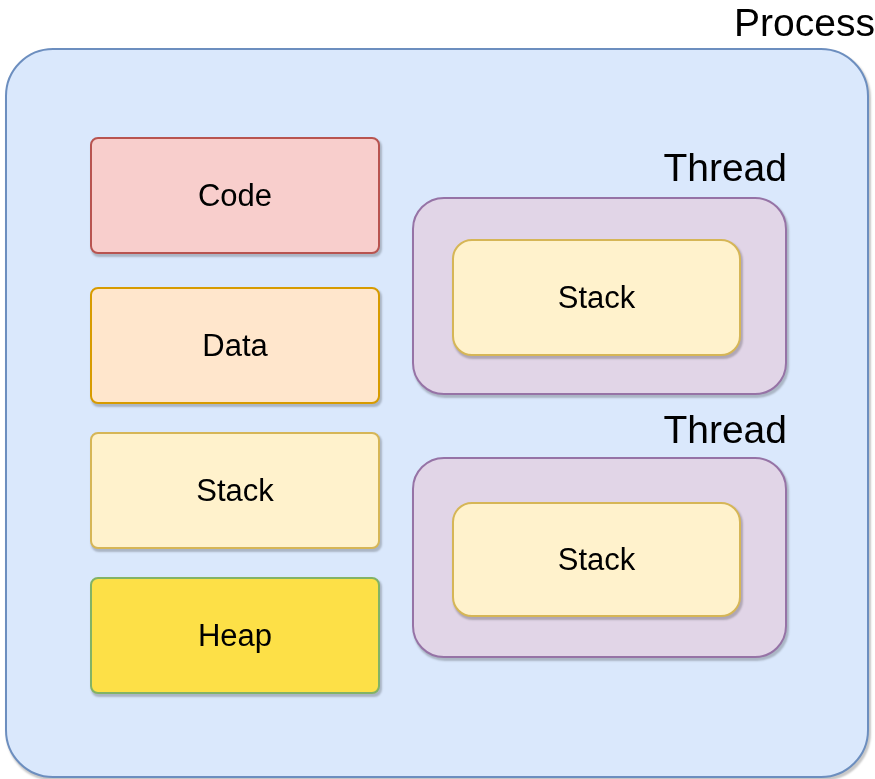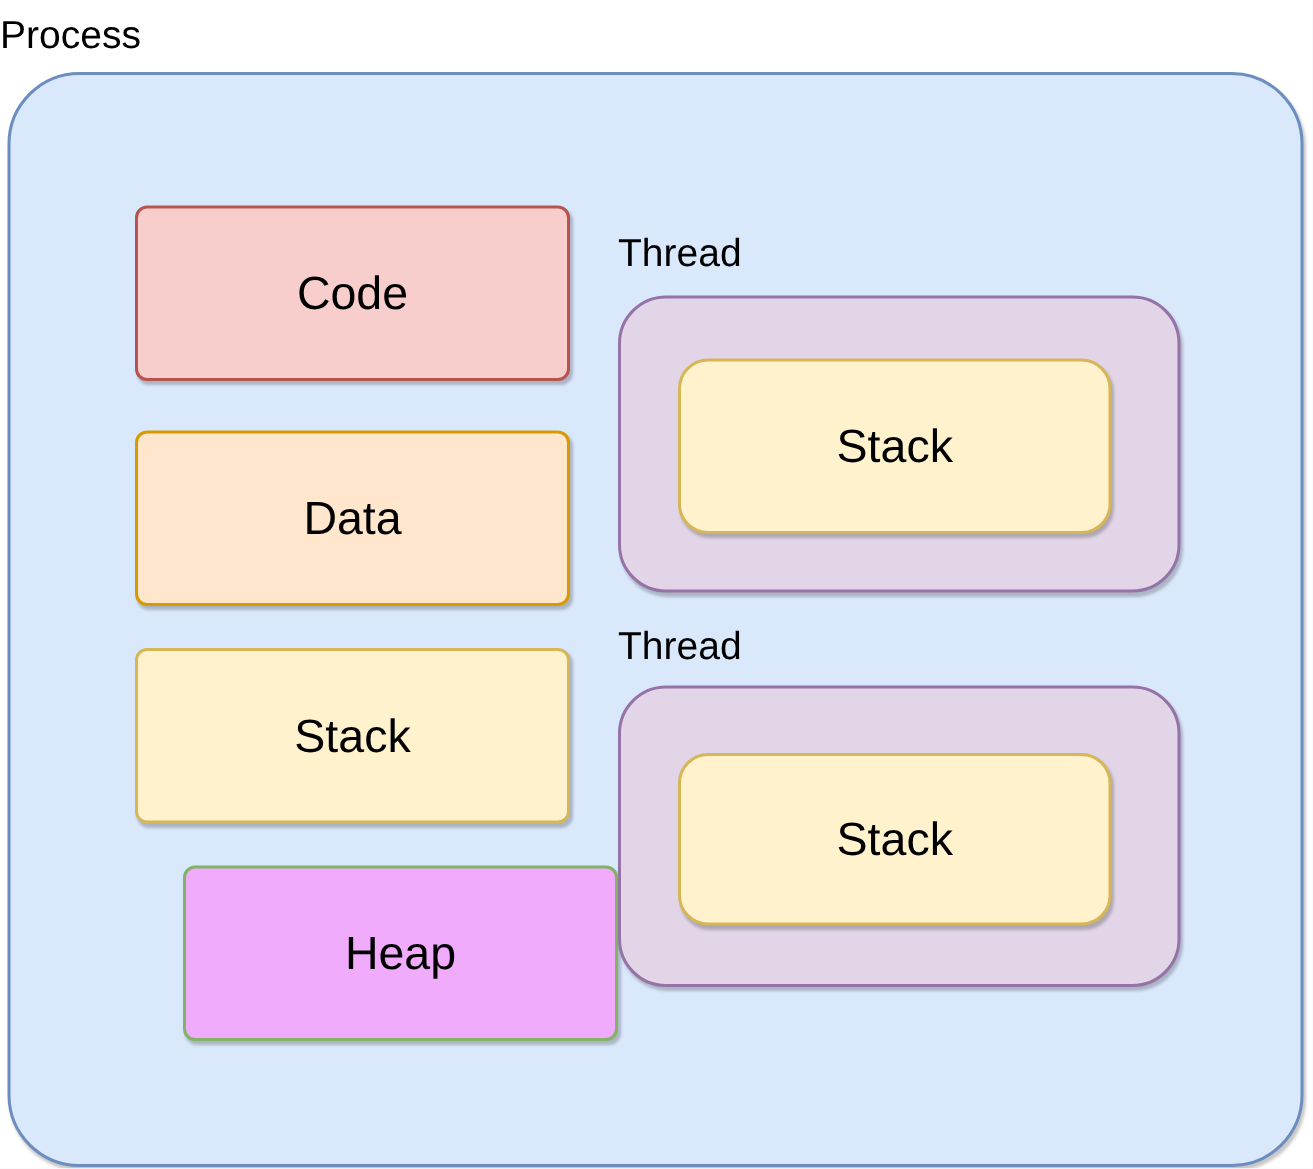--- a/index.html
+++ b/index.html
@@ -11,22 +11,22 @@
   .canvas {
     position: relative;
     width: 875px;
     height: 779px;
     background: #ffffff;
     overflow: hidden;
     color: #000000;
   }
   .diagram-label {
     position: absolute;
-    text-align: left;
-    font-size: 26px;
+    text-align: right;
+    font-size: 39px;
     line-height: 40px;
     color: #000000;
     white-space: nowrap;
   }
   .box {
     position: absolute;
     box-sizing: border-box;
     border-style: solid;
     border-width: 2.5px;
     display: flex;
@@ -85,21 +85,21 @@
   </div>
 
   <div class="box section-box section-data" style="background-color: rgb(255, 230, 204); border-color: rgb(215, 155, 0);">
     <span>Data</span>
   </div>
 
   <div class="box section-box section-stack" style="background-color: rgb(255, 242, 204); border-color: rgb(214, 182, 86);">
     <span>Stack</span>
   </div>
 
-  <div class="box section-box section-heap" style="background-color: #f0abfc; border-color: rgb(130, 179, 102); margin-left: 32px;">
+  <div class="box section-box section-heap" style="background-color: #fde047; border-color: rgb(130, 179, 102);">
     <span>Heap</span>
   </div>
 
   <div class="diagram-label title-thread-1">Thread</div>
 
   <div class="box thread-box thread-1" style="background-color: rgb(225, 213, 231); border-color: rgb(150, 115, 166);">
     <div class="box thread-stack-box" style="background-color: rgb(255, 242, 204); border-color: rgb(214, 182, 86);">
       <span>Stack</span>
     </div>
   </div>

